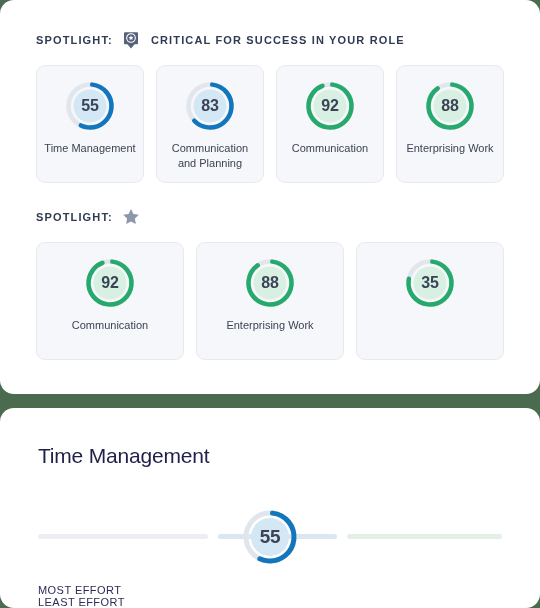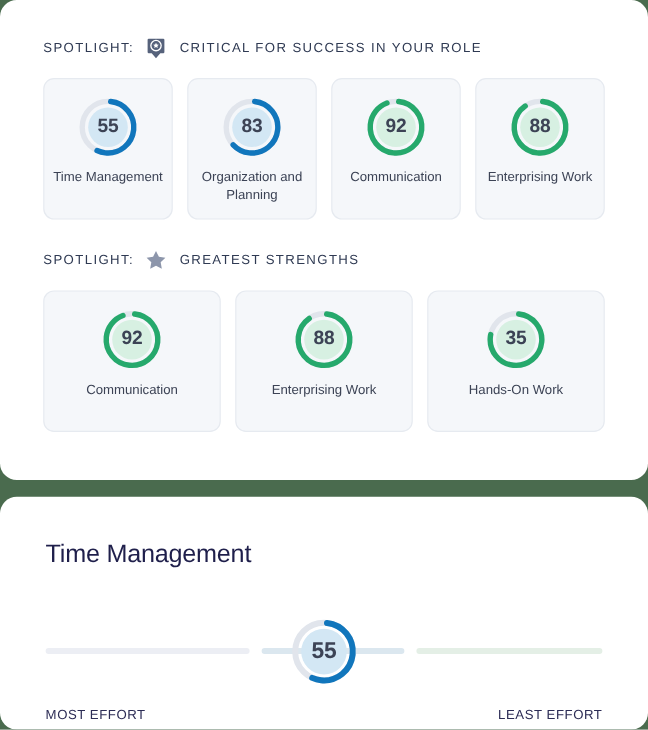--- a/index.html
+++ b/index.html
@@ -49,21 +49,21 @@
   .spotlight {
     display: flex;
     align-items: center;
     gap: 9px;
     margin-bottom: 15px;
   }
 
   .spotlight-label,
   .spotlight-title {
     font-size: 11px;
-    font-weight: 400;
+    font-weight: 700;
     letter-spacing: 1.15px;
     color: #2f3a53;
     text-transform: uppercase;
     white-space: nowrap;
   }
 
   .spotlight-title { margin-left: 2px; }
 
   .spotlight-icon {
     display: inline-flex;
@@ -169,20 +169,21 @@
     font-size: 19px;
     font-weight: 700;
     color: #3c4355;
   }
 
   .effort-row {
     display: flex;
     justify-content: space-between;
     margin-top: 4px;
     padding: 0 8px;
+    flex-direction: column;
   }
 
   .effort-label {
     font-size: 11px;
     letter-spacing: 0.45px;
     color: #2c2c55;
     font-weight: 400;
   }
 </style>
 </head>
@@ -220,21 +221,21 @@
 
       <div class="score-card">
         <div class="gauge">
           <svg width="52" height="52" viewBox="0 0 52 52">
             <circle cx="26" cy="26" r="16.5" fill="#d3e7f4"></circle>
             <circle cx="26" cy="26" r="21.5" fill="none" stroke="#e1e5ec" stroke-width="4.5"></circle>
             <circle cx="26" cy="26" r="21.5" fill="none" stroke="#1176bc" stroke-width="4.5" stroke-linecap="round" stroke-dasharray="82.4 52.7" transform="rotate(-84 26 26)"></circle>
           </svg>
           <div class="gauge-value">83</div>
         </div>
-        <div class="card-label">Organization and Planning</div>
+        <div class="card-label">Communication and Planning</div>
       </div>
 
       <div class="score-card">
         <div class="gauge">
           <svg width="52" height="52" viewBox="0 0 52 52">
             <circle cx="26" cy="26" r="16.5" fill="#d7f0e2"></circle>
             <circle cx="26" cy="26" r="21.5" fill="none" stroke="#e1e5ec" stroke-width="4.5"></circle>
             <circle cx="26" cy="26" r="21.5" fill="none" stroke="#26a96c" stroke-width="4.5" stroke-linecap="round" stroke-dasharray="124.3 10.8" transform="rotate(-84 26 26)"></circle>
           </svg>
           <div class="gauge-value">92</div>
@@ -256,21 +257,20 @@
 
     </div>
 
     <div class="spotlight">
       <span class="spotlight-label">SPOTLIGHT:</span>
       <span class="spotlight-icon">
         <svg width="18" height="18" viewBox="0 0 18 18">
           <path d="M9 1.1l2.42 4.9 5.41.79-3.92 3.81.93 5.39L9 13.45l-4.84 2.54.93-5.39L1.17 6.79l5.41-.79z" fill="#8d96ab"></path>
         </svg>
       </span>
-      <span class="spotlight-title">GREATEST STRENGTHS</span>
     </div>
 
     <div class="card-row">
 
 
       <div class="score-card">
         <div class="gauge">
           <svg width="52" height="52" viewBox="0 0 52 52">
             <circle cx="26" cy="26" r="16.5" fill="#d7f0e2"></circle>
             <circle cx="26" cy="26" r="21.5" fill="none" stroke="#e1e5ec" stroke-width="4.5"></circle>
@@ -295,21 +295,20 @@
 
       <div class="score-card">
         <div class="gauge">
           <svg width="52" height="52" viewBox="0 0 52 52">
             <circle cx="26" cy="26" r="16.5" fill="#d7f0e2"></circle>
             <circle cx="26" cy="26" r="21.5" fill="none" stroke="#e1e5ec" stroke-width="4.5"></circle>
             <circle cx="26" cy="26" r="21.5" fill="none" stroke="#26a96c" stroke-width="4.5" stroke-linecap="round" stroke-dasharray="102.7 32.4" transform="rotate(-84 26 26)"></circle>
           </svg>
           <div class="gauge-value">35</div>
         </div>
-        <div class="card-label">Hands-On Work</div>
       </div>
 
     </div>
 
   </div>
 
   <div class="panel-gap"></div>
 
   <div class="panel panel-bottom">
 

